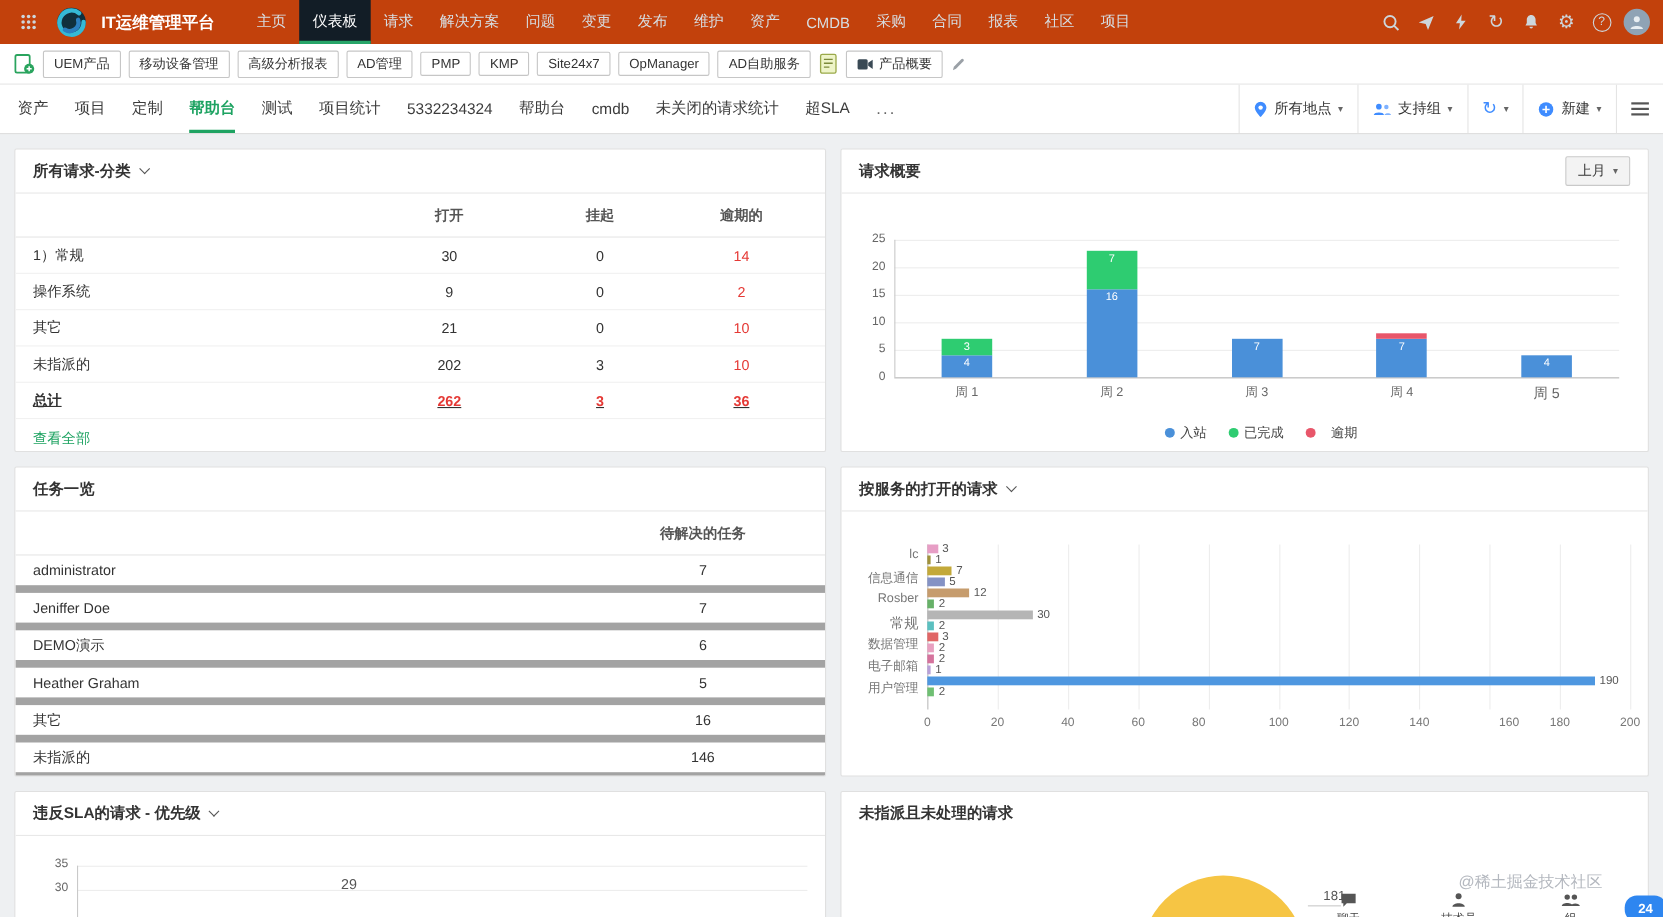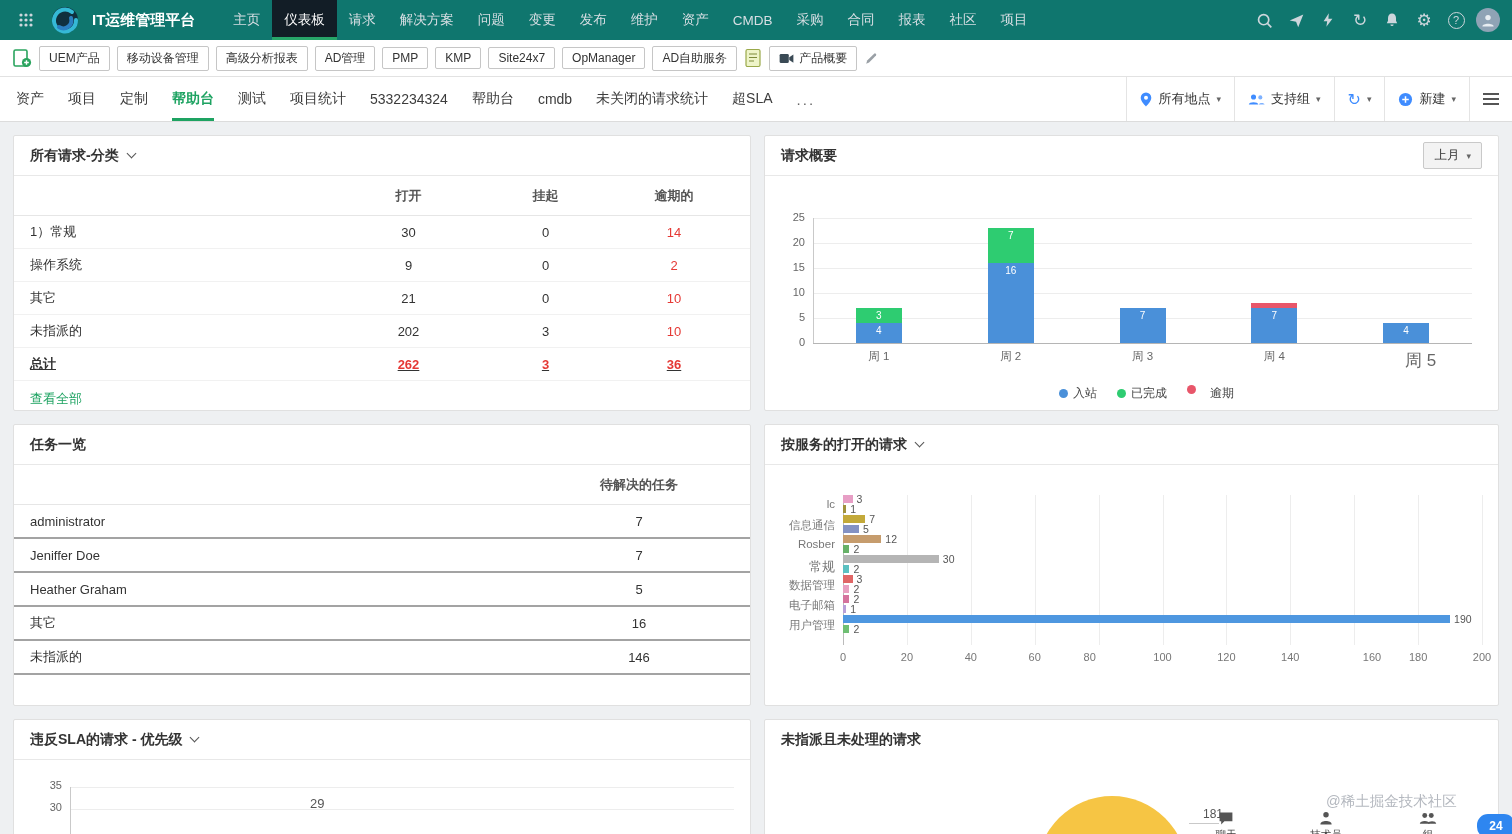--- a/index.html
+++ b/index.html
@@ -1,20 +1,20 @@
 <!DOCTYPE html>
 <html><head>
 <meta charset="utf-8">
 <style>
   * { box-sizing: border-box; margin: 0; padding: 0; }
   html,body { width:1512px; height:834px; overflow:hidden; }
   body { font-family:"Liberation Sans","DejaVu Sans",sans-serif; background:#eef0f2; position:relative; color:#333; }
 
   
-  .navbar { height:40px; background:#0f766e; display:flex; align-items:center; color:#d7dee3; }
+  .navbar { height:40px; background:#c2410c; display:flex; align-items:center; color:#d7dee3; }
   .nav-left { display:flex; align-items:center; gap:10px; padding:0 10px 0 12px; }
   .nav-title { color:#fff; font-weight:bold; font-size:15px; margin:0 16px 0 2px; white-space:nowrap; }
   .nav-menu { display:flex; height:40px; }
   .nav-item { padding:0 12px; display:flex; align-items:center; font-size:13.5px; cursor:pointer; white-space:nowrap; }
   .nav-item.active { background:#121d26; box-shadow: inset 0 -3px 0 #27a569; color:#fff; }
   .nav-right { margin-left:auto; display:flex; align-items:center; gap:4px; padding-right:10px; }
   .nav-icon { width:28px; height:28px; display:flex; align-items:center; justify-content:center; color:#cdd6dc; font-size:17px; cursor:pointer; }
   .avatar { width:24px; height:24px; border-radius:50%; background:#8fa3b5; display:flex; align-items:center; justify-content:center; overflow:hidden; }
   .help-circle { width:17px; height:17px; border:1.5px solid #cdd6dc; border-radius:50%; display:flex; align-items:center; justify-content:center; font-size:11px; }
 
@@ -46,21 +46,21 @@
 
   
   .trow { display:grid; grid-template-columns:1fr 137px 137px 120px; align-items:center; height:33px; border-bottom:1px solid #f1f1f1; padding:0 16px; font-size:13px; color:#333; }
   .trow.thead { height:40px; color:#555; font-weight:bold; border-bottom:1px solid #e6e6e6; }
   .num { text-align:center; }
   .red { color:#e53935; }
   .total { font-weight:bold;text-decoration:underline; }
   .link-green { color:#1ea362; font-size:13px; padding:9px 16px; display:inline-block; cursor:pointer; }
 
   
-  .krow { display:grid; grid-template-columns:1fr 190px; align-items:center; height:34px; border-bottom:2px solid #a3a3a3; padding:0 16px; font-size:13px; color:#333; }
+  .krow { display:grid; grid-template-columns:1fr 190px; align-items:center; height:34px; border-bottom:7px solid #a3a3a3; padding:0 16px; font-size:13px; color:#333; }
   .krow.thead { height:40px; color:#555; font-weight:bold; border-bottom:1px solid #e6e6e6; }
 
   
   .period-select { margin-left:auto; border:1px solid #c9c9c9; background:#f3f3f3; border-radius:2px; font-size:12.5px; font-weight:normal; color:#333; padding:4px 10px; display:flex; align-items:center; gap:7px; cursor:pointer; }
   #sum-plot { position:absolute; top:82px; left:48px; right:26px; height:125px; }
   #sum-legend { position:absolute; bottom:8px; left:12px; right:0; display:flex; justify-content:center; gap:20px;padding-left:18px; }
 
   
   #svc-chart { position:absolute; top:70px; left:16px; right:16px; height:180px; }
   #svc-labels { position:absolute; left:0; top:0; width:62px; height:160px; }
@@ -342,35 +342,35 @@
         </div>
         <div style="top: 131px; left: 299.5px; width: 60px; text-align: center; font-size: 11.5px; color: rgb(102, 102, 102); position: absolute;">周 3</div>
         <div style="left: 306.5px; width: 46px; bottom: 0px; height: 35px; background: rgb(74, 144, 217); position: absolute;">
           <div style="top: 2px; left: 0px; right: 0px; text-align: center; font-size: 10px; color: rgb(255, 255, 255); position: absolute;">7</div>
         </div>
         <div style="top: 131px; left: 431.3px; width: 60px; text-align: center; font-size: 11.5px; color: rgb(102, 102, 102); position: absolute;">周 4</div>
         <div style="left: 438.3px; width: 46px; bottom: 0px; height: 35px; background: rgb(74, 144, 217); position: absolute;">
           <div style="top: 2px; left: 0px; right: 0px; text-align: center; font-size: 10px; color: rgb(255, 255, 255); position: absolute;">7</div>
         </div>
         <div style="left: 438.3px; width: 46px; bottom: 35px; height: 5px; background: rgb(232, 86, 106); position: absolute;"></div>
-        <div style="top: 131px; left: 563.1px; width: 60px; text-align: right; font-size: 17px; color: rgb(102, 102, 102); position: absolute;">周 5</div>
+        <div style="top: 131px; left: 563.1px; width: 60px; text-align: center; font-size: 13px; color: rgb(102, 102, 102); position: absolute;">周 5</div>
         <div style="left: 570.1px; width: 46px; bottom: 0px; height: 20px; background: rgb(74, 144, 217); position: absolute;">
           <div style="top: 2px; left: 0px; right: 0px; text-align: center; font-size: 10px; color: rgb(255, 255, 255); position: absolute;">4</div>
         </div>
       </div>
     <div id="sum-legend">
         <div style="display: flex; align-items: center; gap: 5px;">
           <span style="width: 9px; height: 9px; border-radius: 50%; background: rgb(74, 144, 217);"></span>
           <span style="font-size: 12px; color: rgb(68, 68, 68);">入站</span>
         </div>
         <div style="display: flex; align-items: center; gap: 5px;">
           <span style="width: 9px; height: 9px; border-radius: 50%; background: rgb(46, 204, 113);"></span>
           <span style="font-size: 12px; color: rgb(68, 68, 68);">已完成</span>
         </div>
-        <div style="display: flex; gap: 14px;">
+        <div style="display: flex; align-items: center; gap: 14px;">
           <span style="width: 9px; height: 9px; border-radius: 50%; background: rgb(232, 86, 106);"></span>
           <span style="font-size: 12px; color: rgb(68, 68, 68);">逾期</span>
         </div>
       </div>
   </div>
 
   <div class="card">
     <div class="card-head">
       <span>任务一览</span>
     </div>
@@ -378,20 +378,24 @@
       <span></span>
       <span class="num">待解决的任务</span>
     </div>
     <div class="krow">
       <span>administrator</span>
       <span class="num">7</span>
     </div>
     <div class="krow">
       <span>Jeniffer Doe</span>
       <span class="num">7</span>
+    </div>
+    <div class="krow">
+      <span>DEMO演示</span>
+      <span class="num">6</span>
     </div>
     <div class="krow">
       <span>Heather Graham</span>
       <span class="num">5</span>
     </div>
     <div class="krow">
       <span>其它</span>
       <span class="num">16</span>
     </div>
     <div class="krow">

